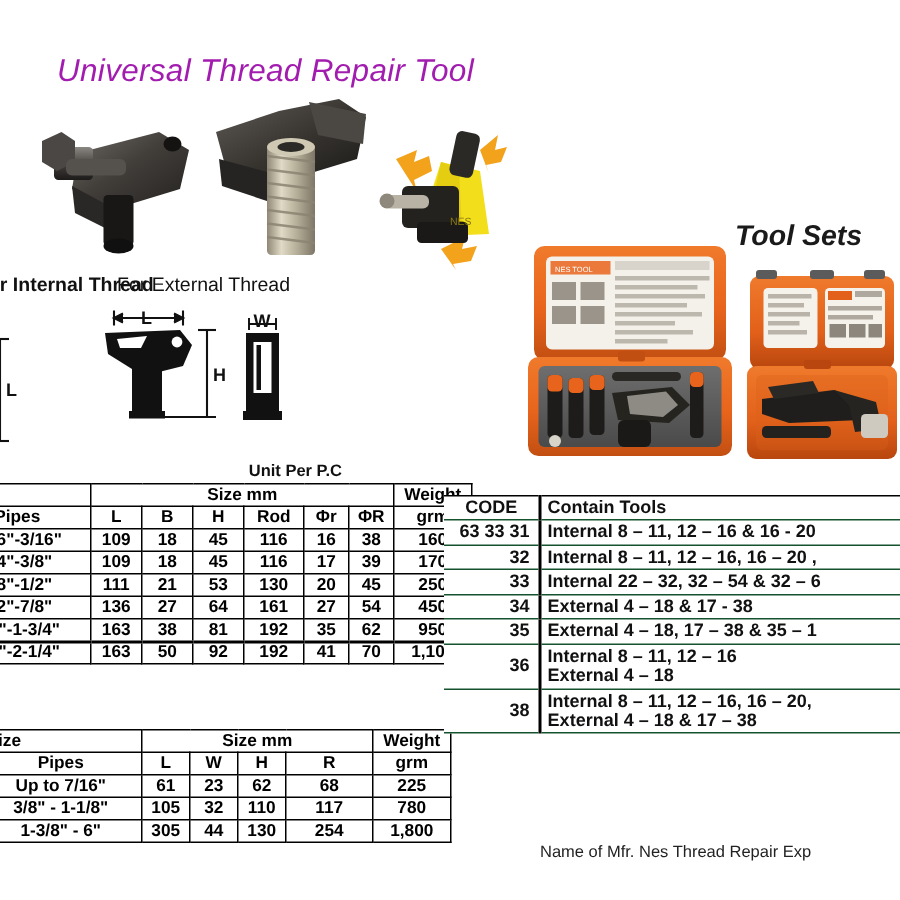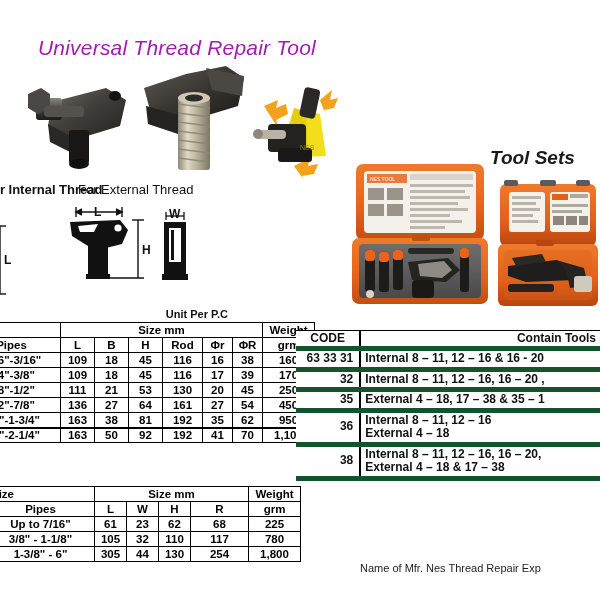--- a/index.html
+++ b/index.html
@@ -100,21 +100,21 @@
 
   
   #table-tool-sets {
     position:absolute; left:296px; top:330px;
     border-collapse:collapse;
     font-size:12px;
     background:#fff;
   }
   #table-tool-sets td, #table-tool-sets th {
     border-top:1px solid #000;
-    border-bottom:5px solid #14532d;
+    border-bottom:1px solid #14532d;
     padding:1px 4px;
     white-space:nowrap;
     font-weight:bold;
     line-height:1.12;
     vertical-align:middle;
   }
   #table-tool-sets .code-col {
     width:74px; text-align:right; padding-right:6px;
     border-right:2px solid #000;
   }
@@ -495,31 +495,39 @@
     <rect x="78" y="100" width="18" height="16" rx="3" fill="#cfcac0"></rect>
     <rect x="12" y="108" width="46" height="8" rx="3" fill="#24221f"></rect>
     <rect x="40" y="64" width="18" height="6" rx="2" fill="#B8460E"></rect>
   </svg>
 </div>
 
 <table id="table-tool-sets">
   <thead>
     <tr>
       <td class="code-col hdr">CODE</td>
-      <td class="tools-col" style="text-align:right;">Contain Tools</td>
+      <td class="tools-col" style="text-align:left;">Contain Tools</td>
     </tr>
   </thead>
   <tbody>
     <tr>
       <td class="code-col">63 33 31</td>
       <td class="tools-col">Internal 8 – 11, 12 – 16 &amp; 16 - 20</td>
     </tr>
     <tr>
       <td class="code-col">32</td>
       <td class="tools-col">Internal 8 – 11, 12 – 16, 16 – 20 ,</td>
+    </tr>
+    <tr>
+      <td class="code-col">33</td>
+      <td class="tools-col">Internal 22 – 32, 32 – 54 &amp; 32 – 6</td>
+    </tr>
+    <tr>
+      <td class="code-col">34</td>
+      <td class="tools-col">External 4 – 18 &amp; 17 - 38</td>
     </tr>
     <tr>
       <td class="code-col">35</td>
       <td class="tools-col">External 4 – 18, 17 – 38 &amp; 35 – 1</td>
     </tr>
     <tr class="two-line">
       <td class="code-col">36</td>
       <td class="tools-col">
         <div>Internal 8 – 11, 12 – 16</div>
         <div>External 4 – 18</div>

